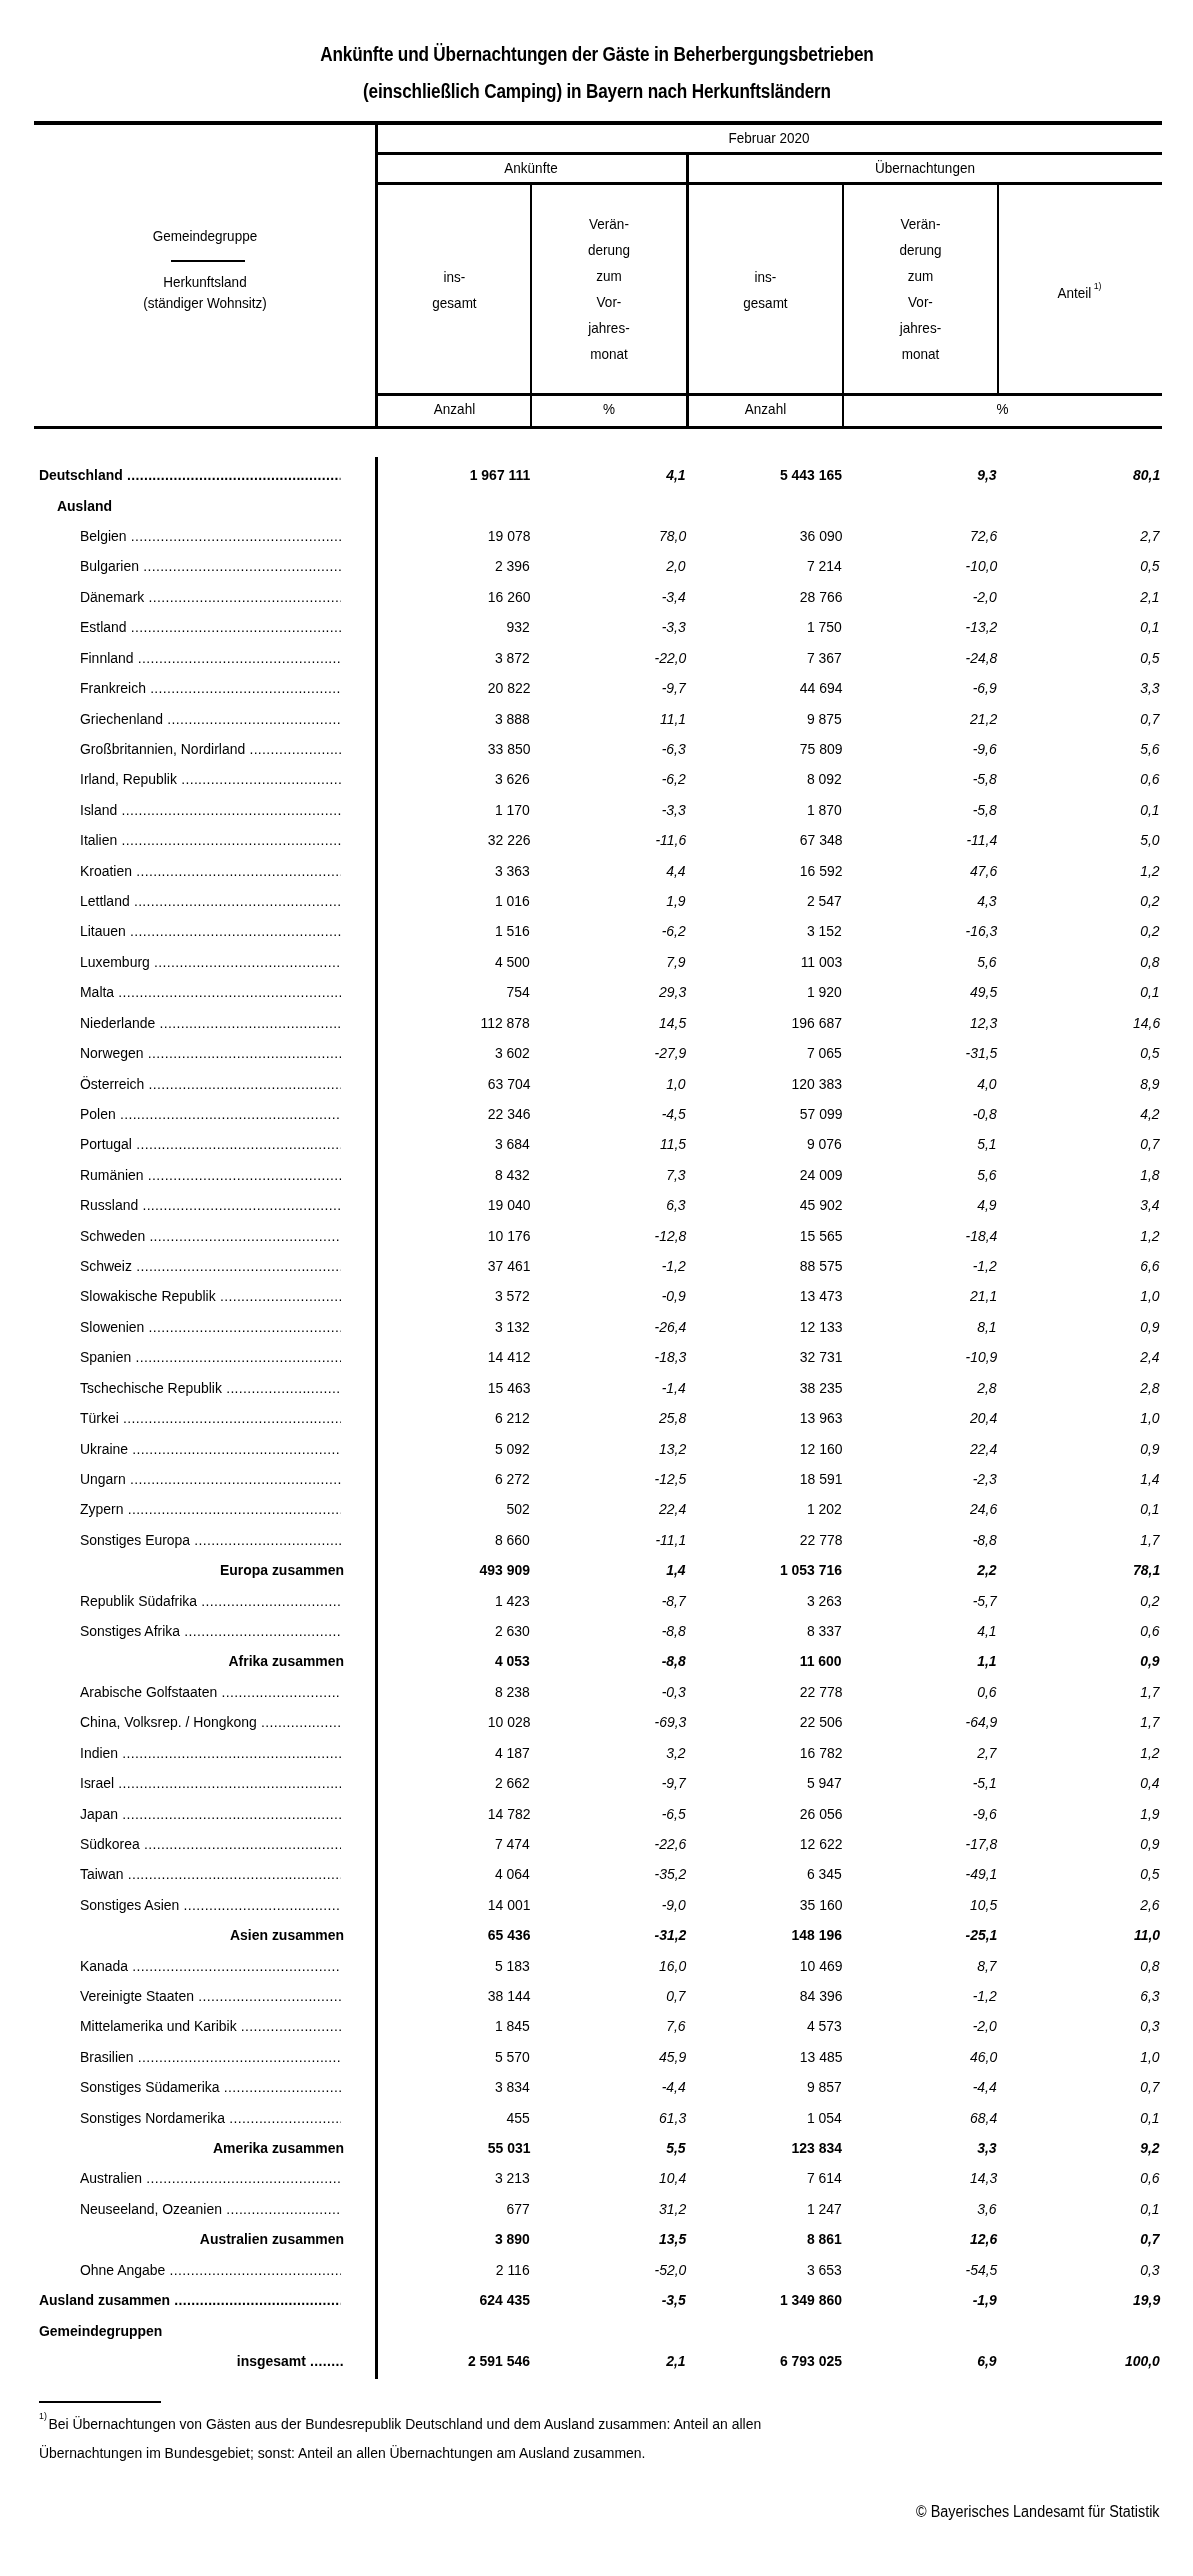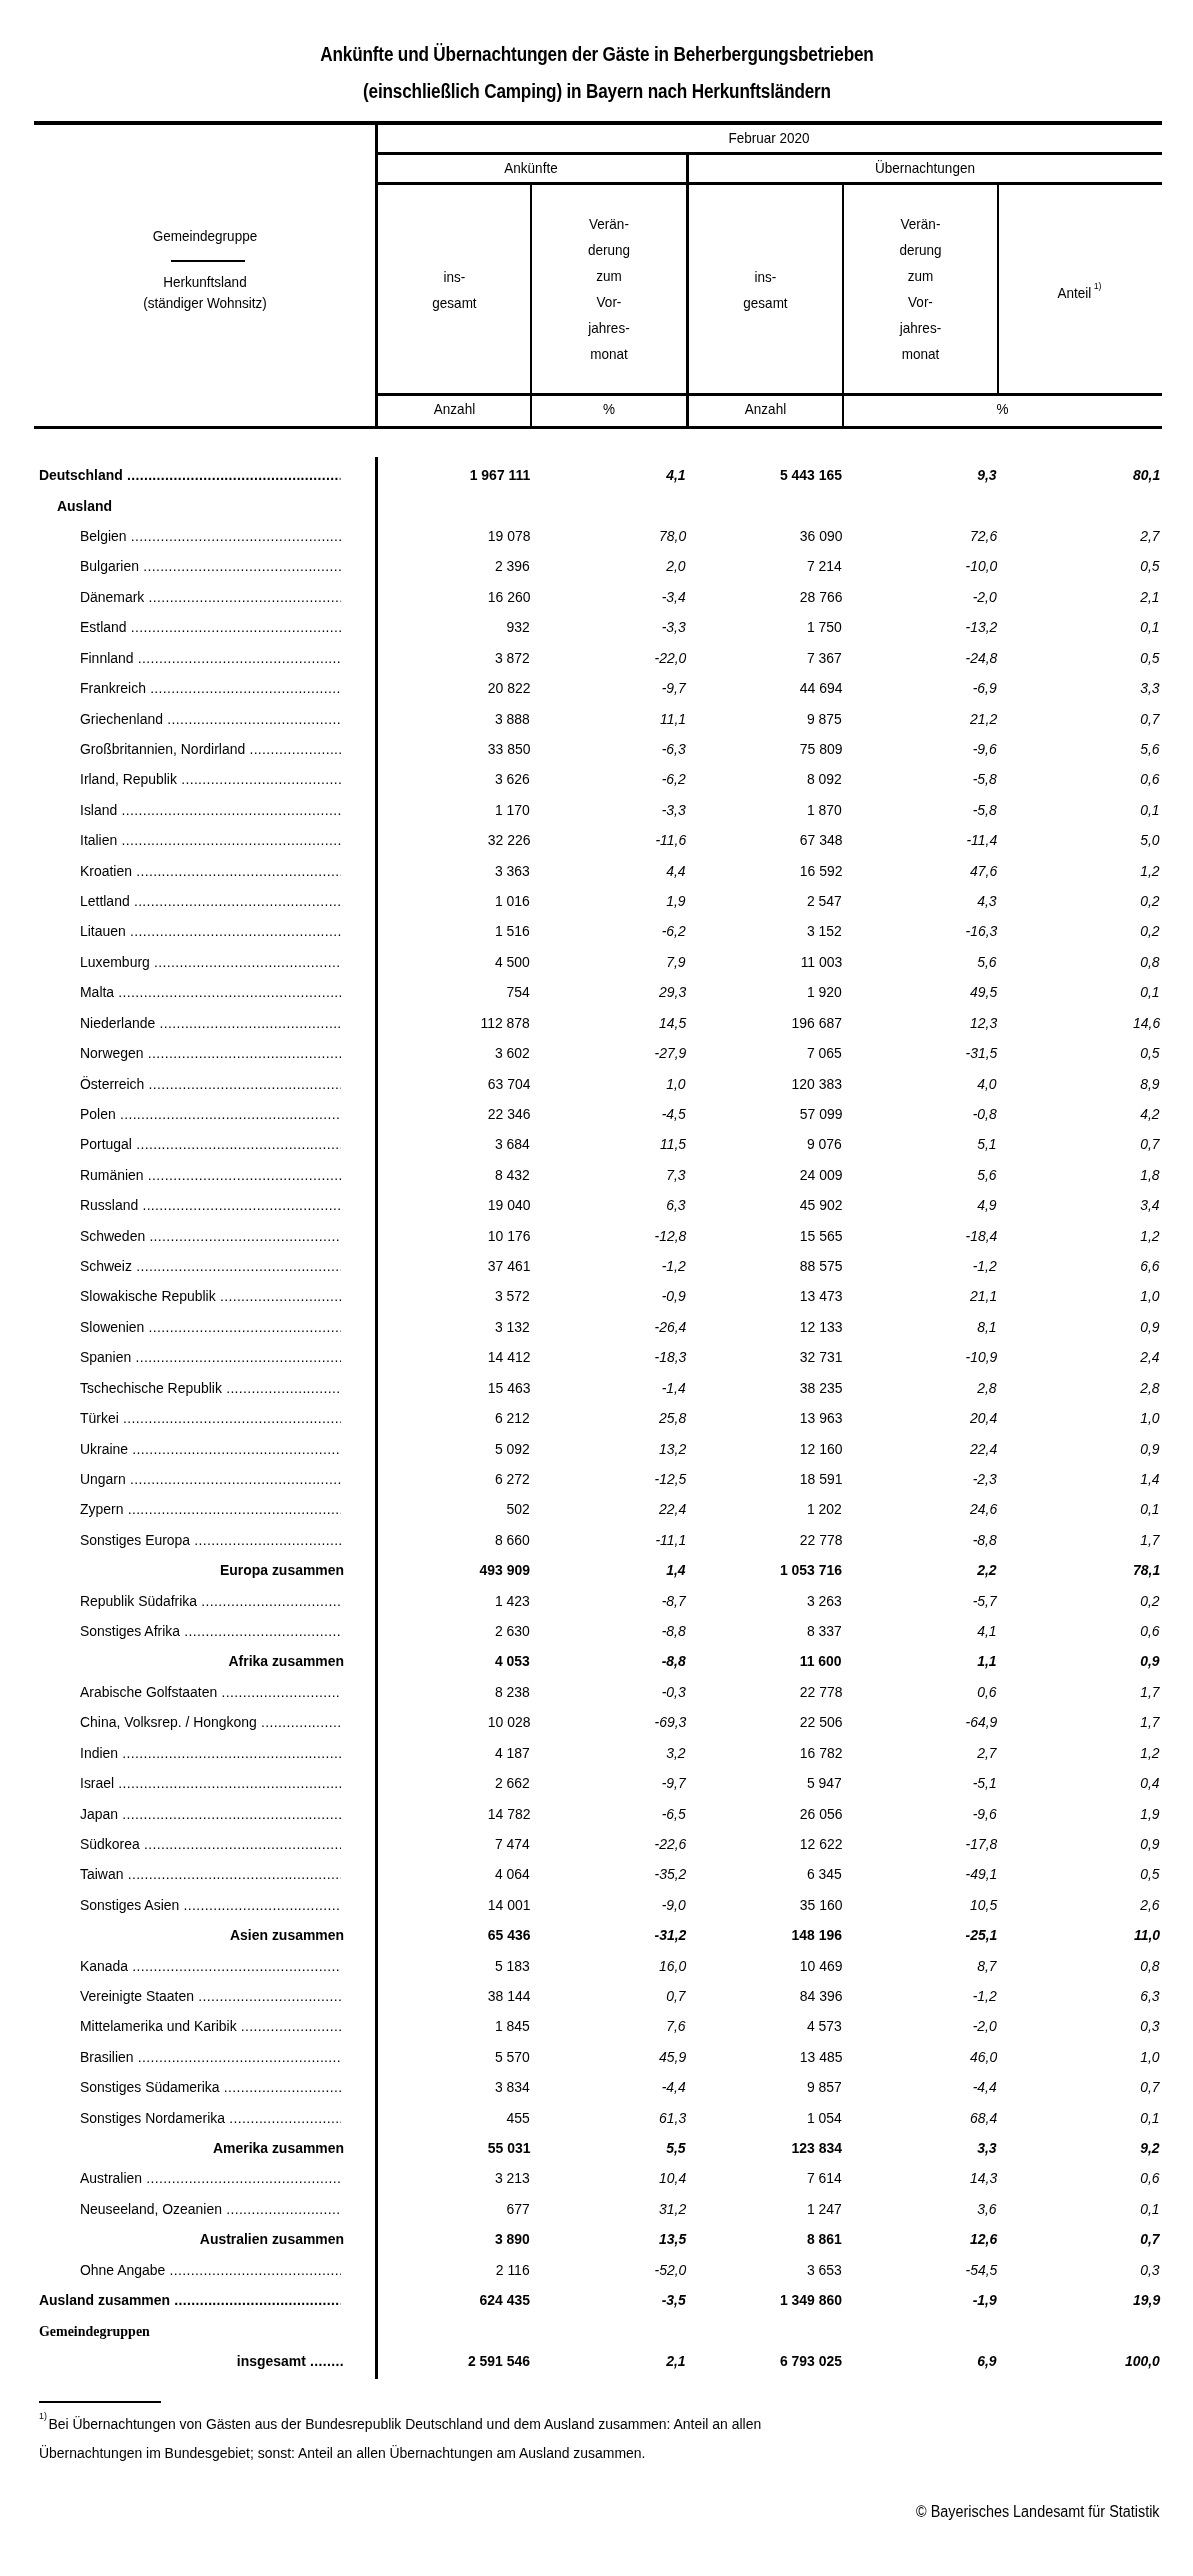--- a/index.html
+++ b/index.html
@@ -586,21 +586,21 @@
       <div class="num c5 pct">0,3</div>
     </div>
     <div class="row bold" style="top: 2285px;">
       <div class="lbl" style="left: 39px; width: 335px;"><span>Ausland zusammen</span><span class="dots"> ................................................................................</span></div>
       <div class="num c1">624 435</div>
       <div class="num c2 pct">-3,5</div>
       <div class="num c3">1 349 860</div>
       <div class="num c4 pct">-1,9</div>
       <div class="num c5 pct">19,9</div>
     </div>
-    <div class="row bold" style="top: 2316px; font-family: Liberation Serif, serif;">
+    <div class="row bold" style="top: 2316px;">
       <div class="lbl" style="left: 39px; width: 367px;"><span>Gemeindegruppen</span></div>
     </div>
     <div class="row bold" style="top: 2346px;">
       <div class="lbl right" style="right: 850px; width: 301px;"><span>insgesamt</span><span class="dots"> ........</span></div>
       <div class="num c1">2 591 546</div>
       <div class="num c2 pct">2,1</div>
       <div class="num c3">6 793 025</div>
       <div class="num c4 pct">6,9</div>
       <div class="num c5 pct">100,0</div>
     </div>

